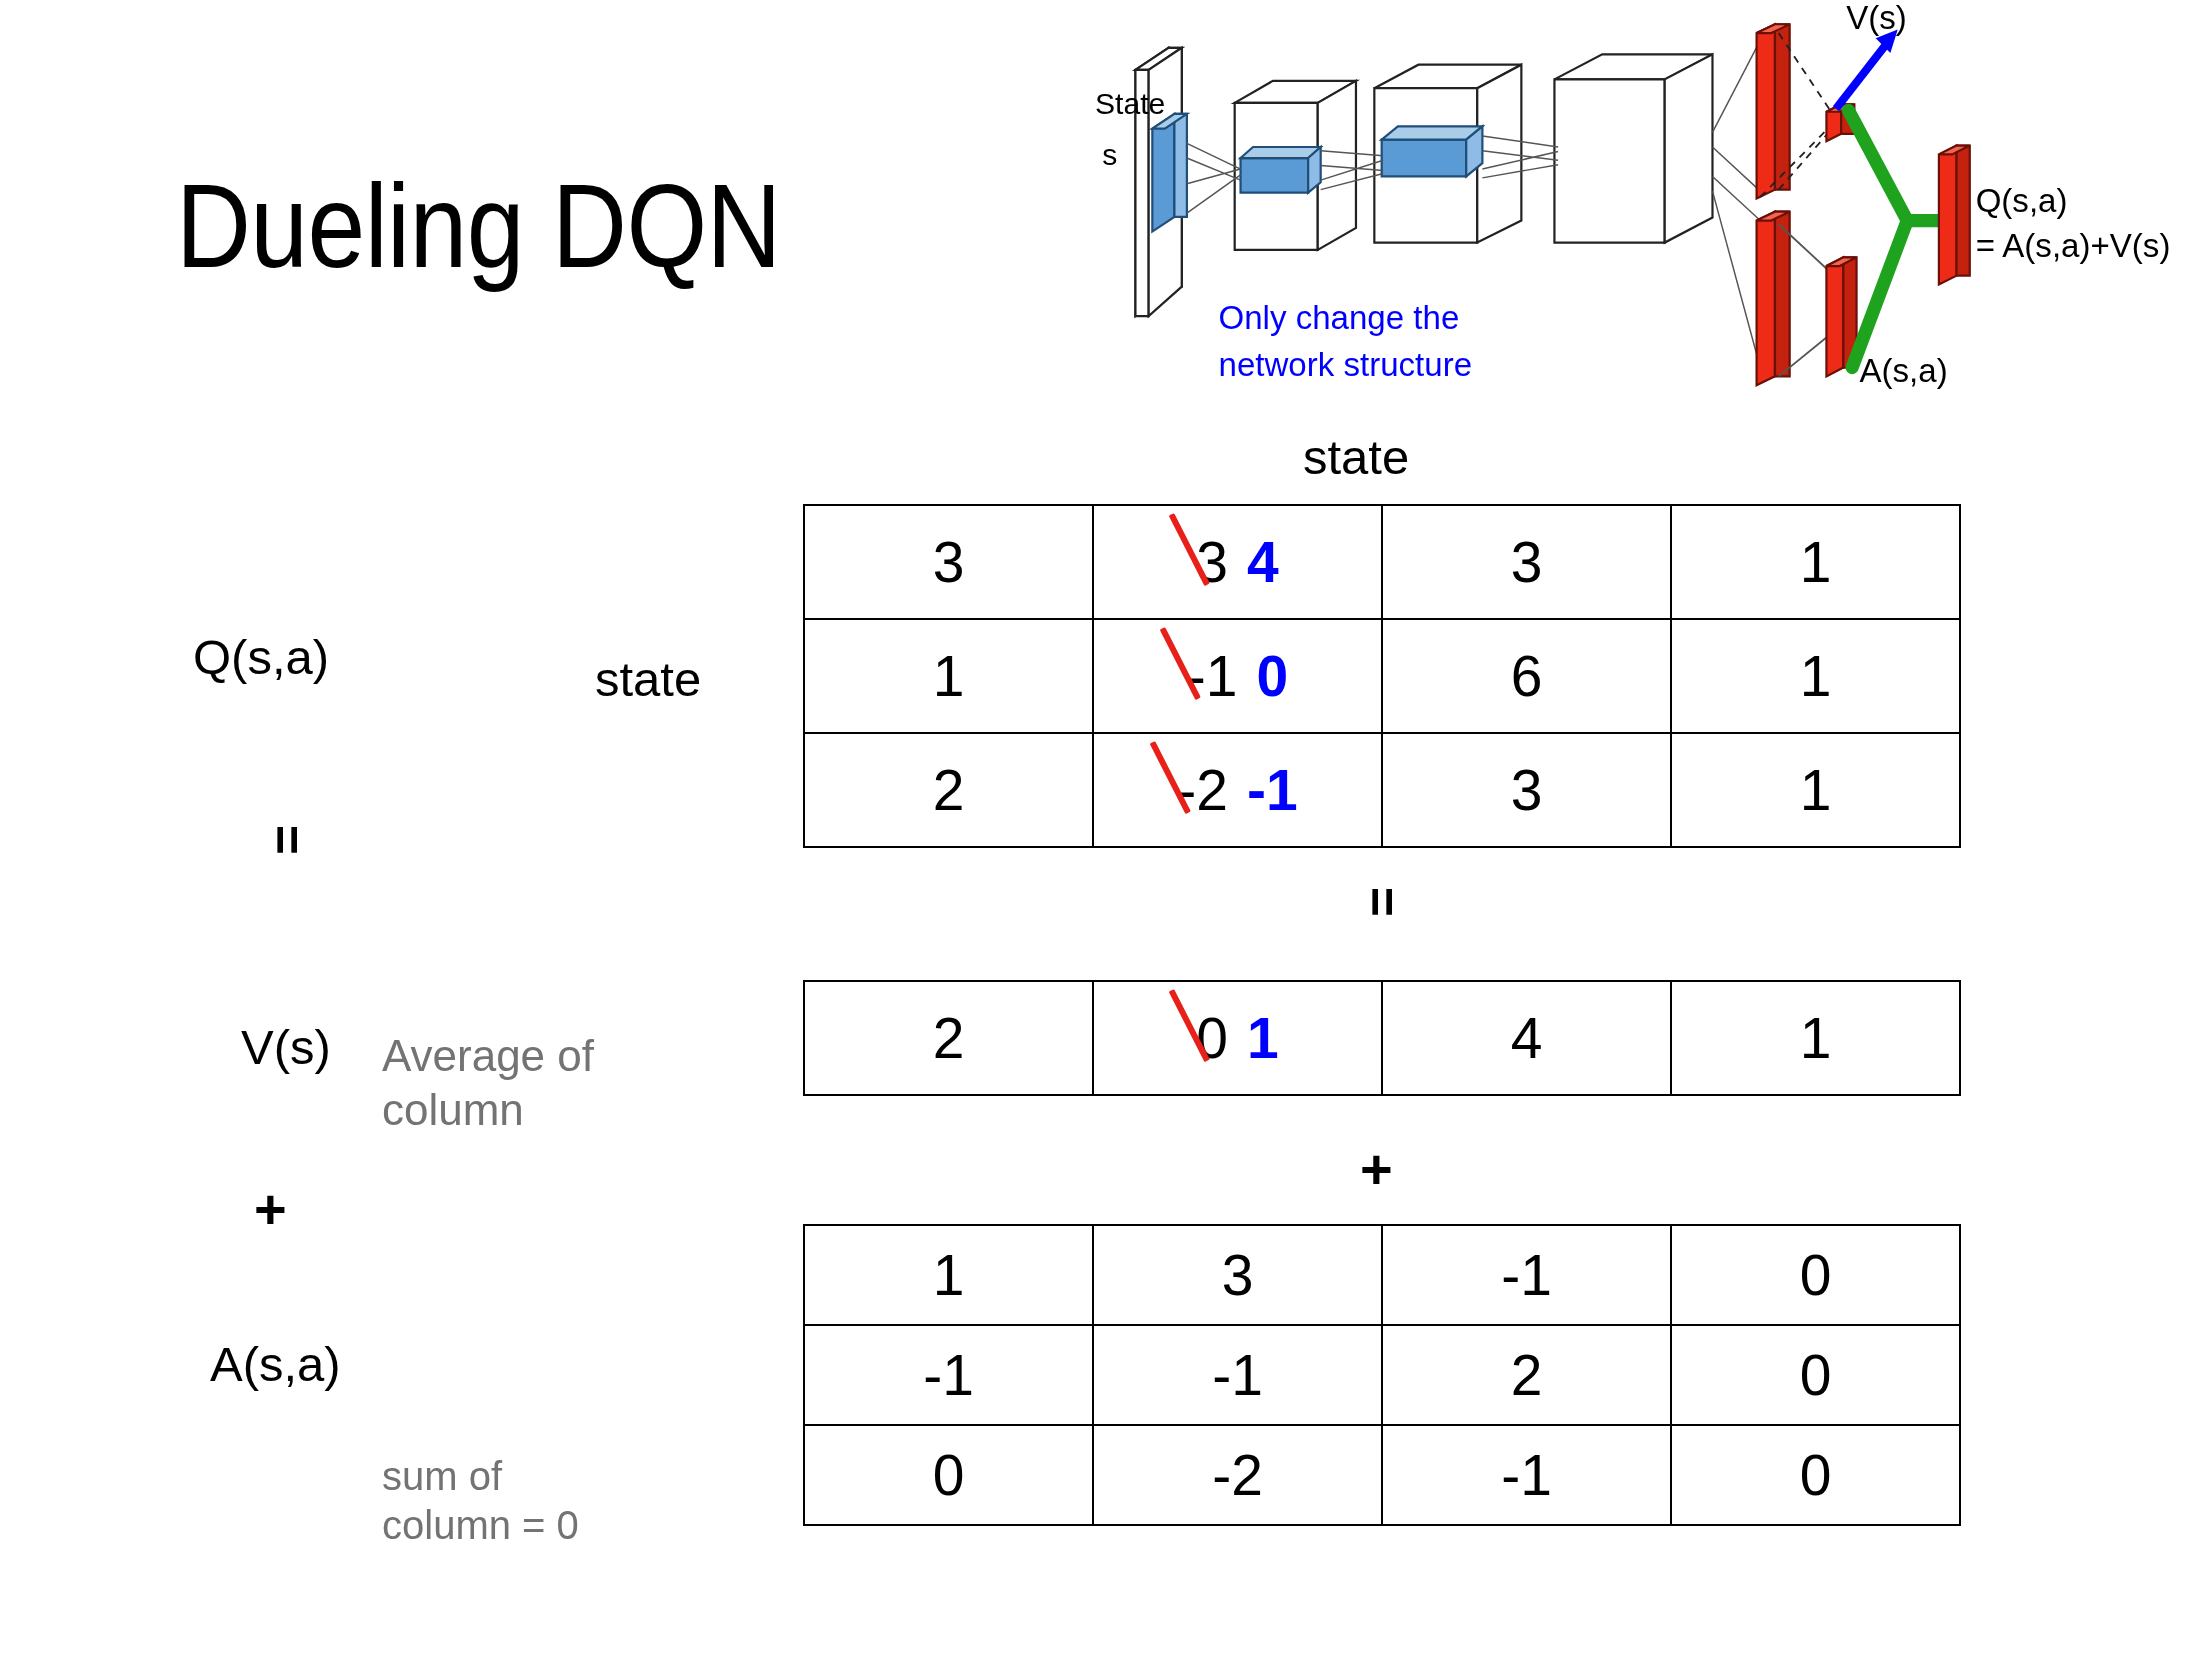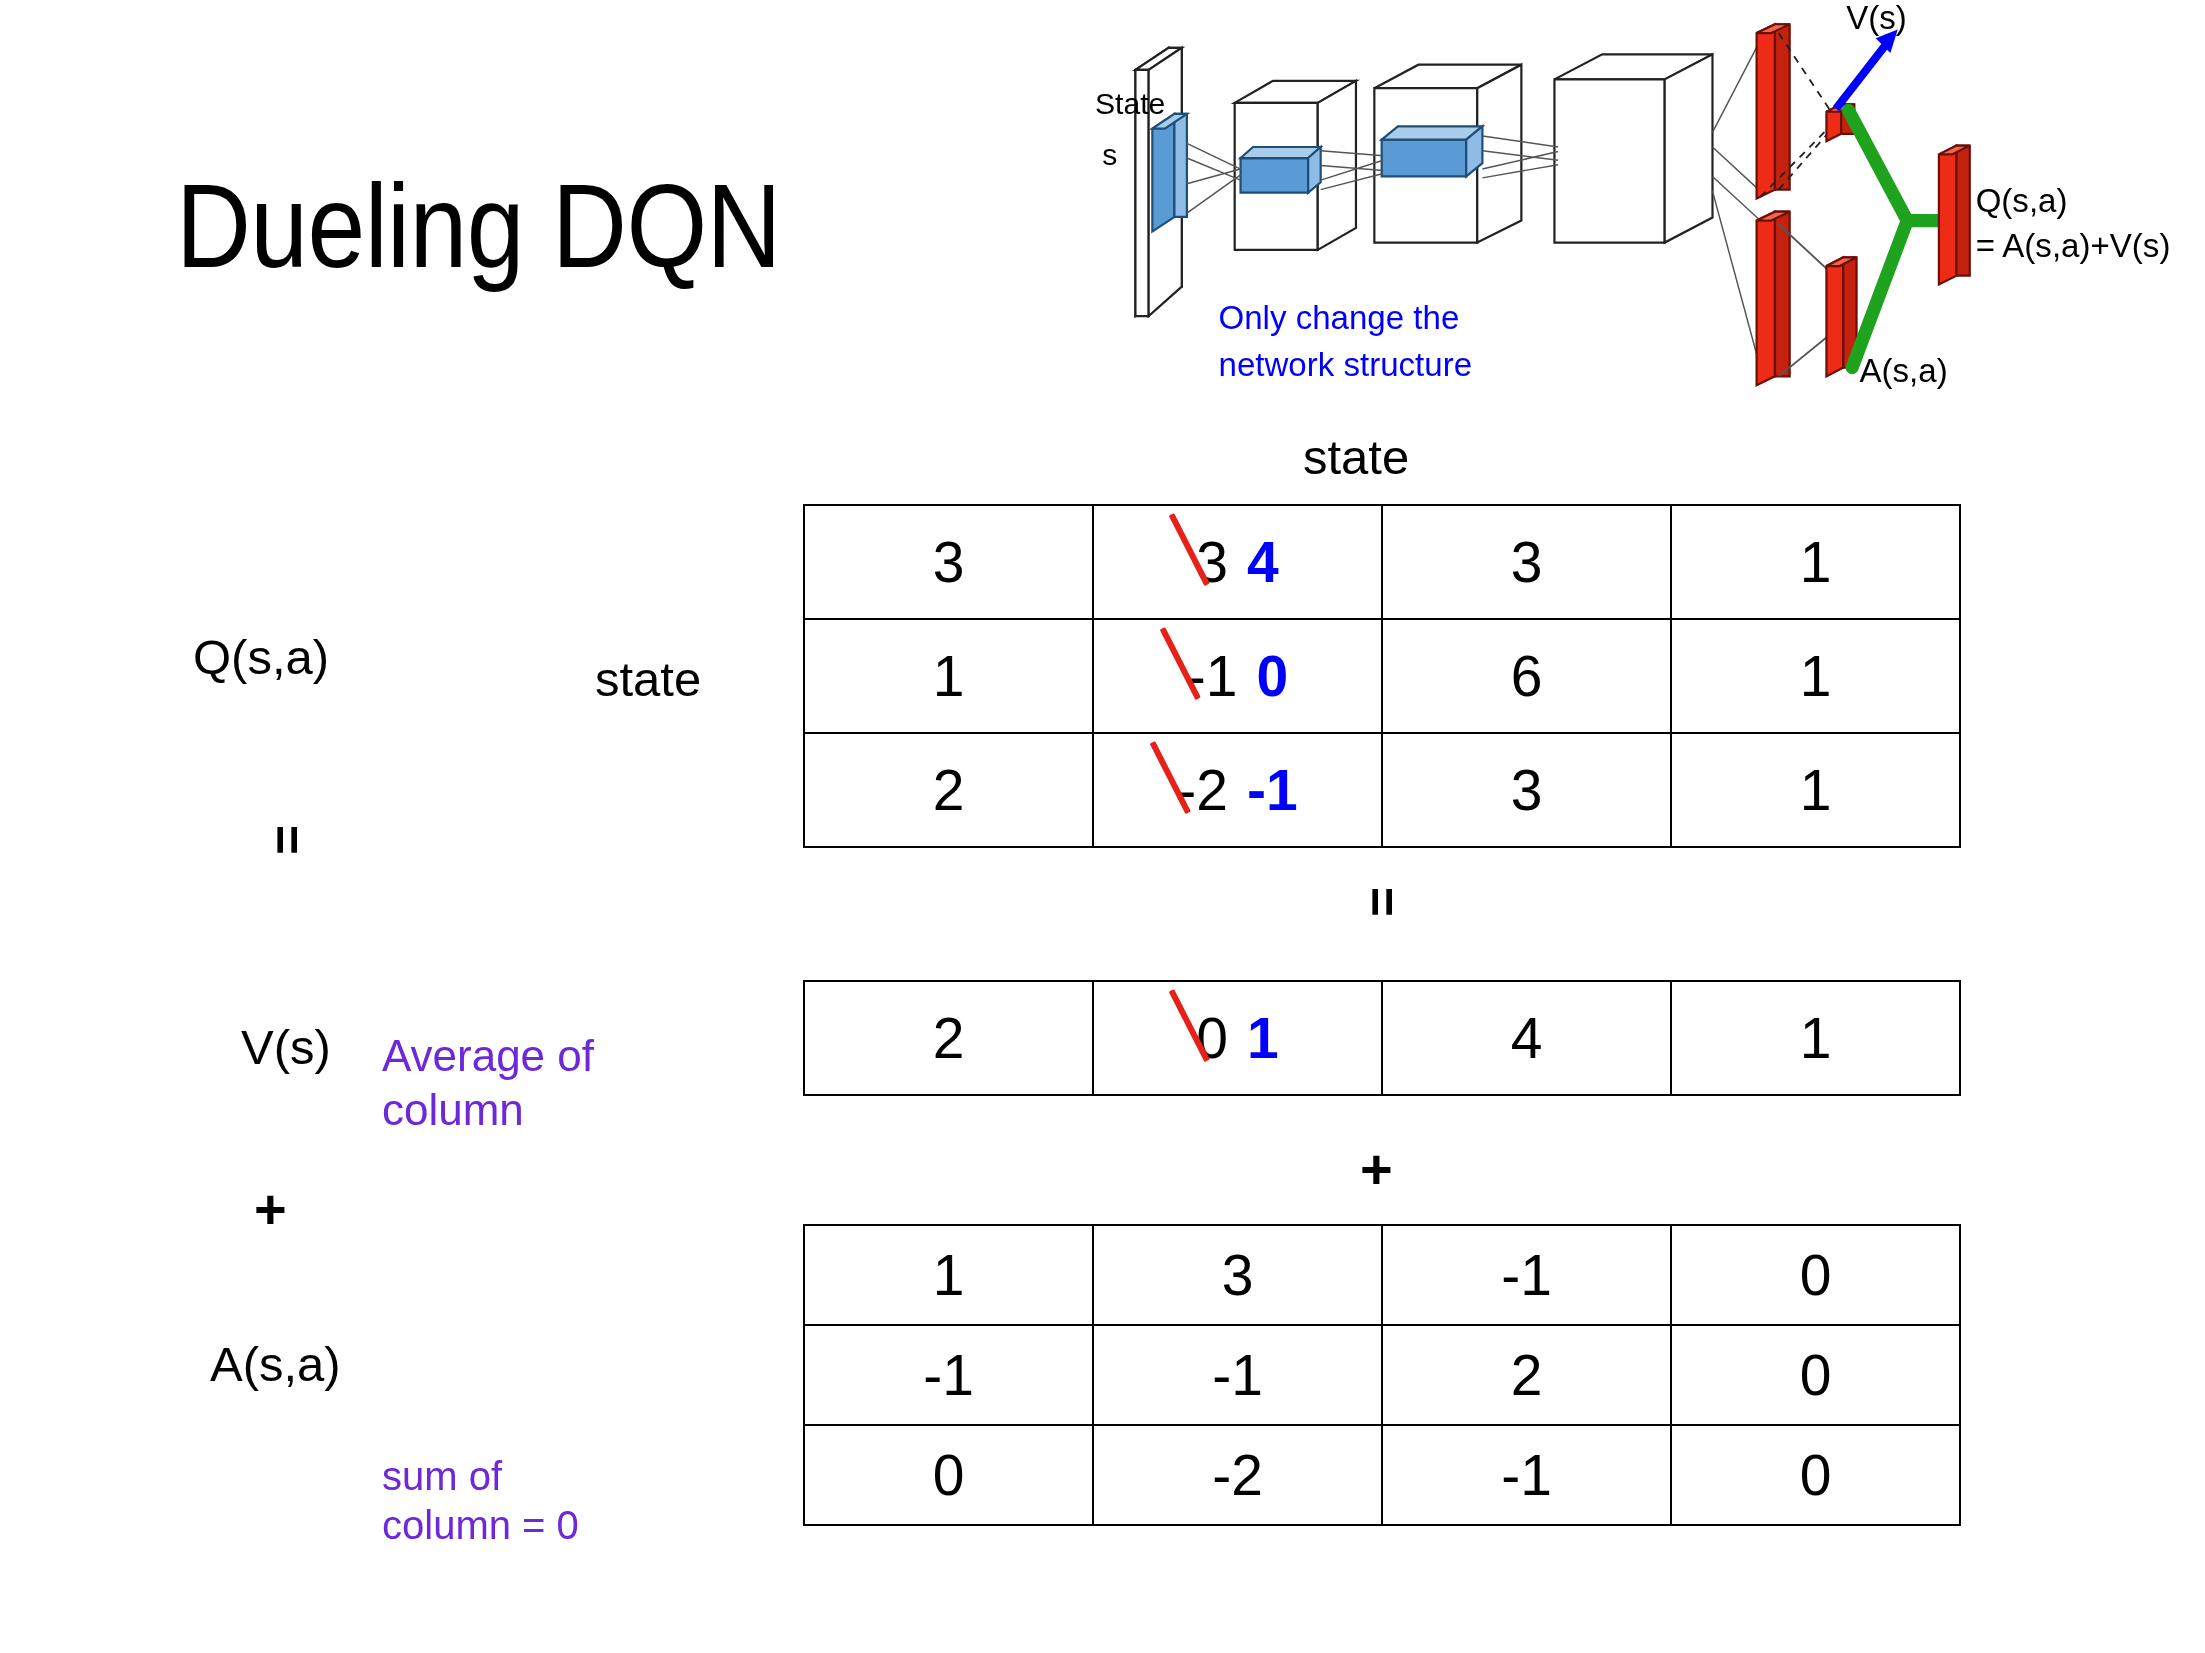--- a/index.html
+++ b/index.html
@@ -24,21 +24,21 @@
     transform-origin:left top;
     white-space:nowrap;
   }
 
   
   #netdiagram{left:1095px;top:0px;width:1110px;height:419px;}
   #netdiagram svg{display:block;}
 
   
   .lbl{color:#000;white-space:nowrap;}
-  .lbl-blue{color:#6d28d9;white-space:nowrap;}
+  .lbl-blue{color:#737373;white-space:nowrap;}
 
   #state-label{left:1303px;top:429px;font-size:49px;}
   #q-label{left:193px;top:629px;font-size:49px;}
   #action-label{left:595px;top:651px;font-size:49px;}
   #v-label{left:241px;top:1019px;font-size:49px;}
   #a-label{left:210px;top:1336px;font-size:49px;}
 
   #avg-col{left:382px;top:1029px;font-size:44px;line-height:1.22;}
   #sum-col{left:382px;top:1452px;font-size:40px;line-height:1.22;}
 

